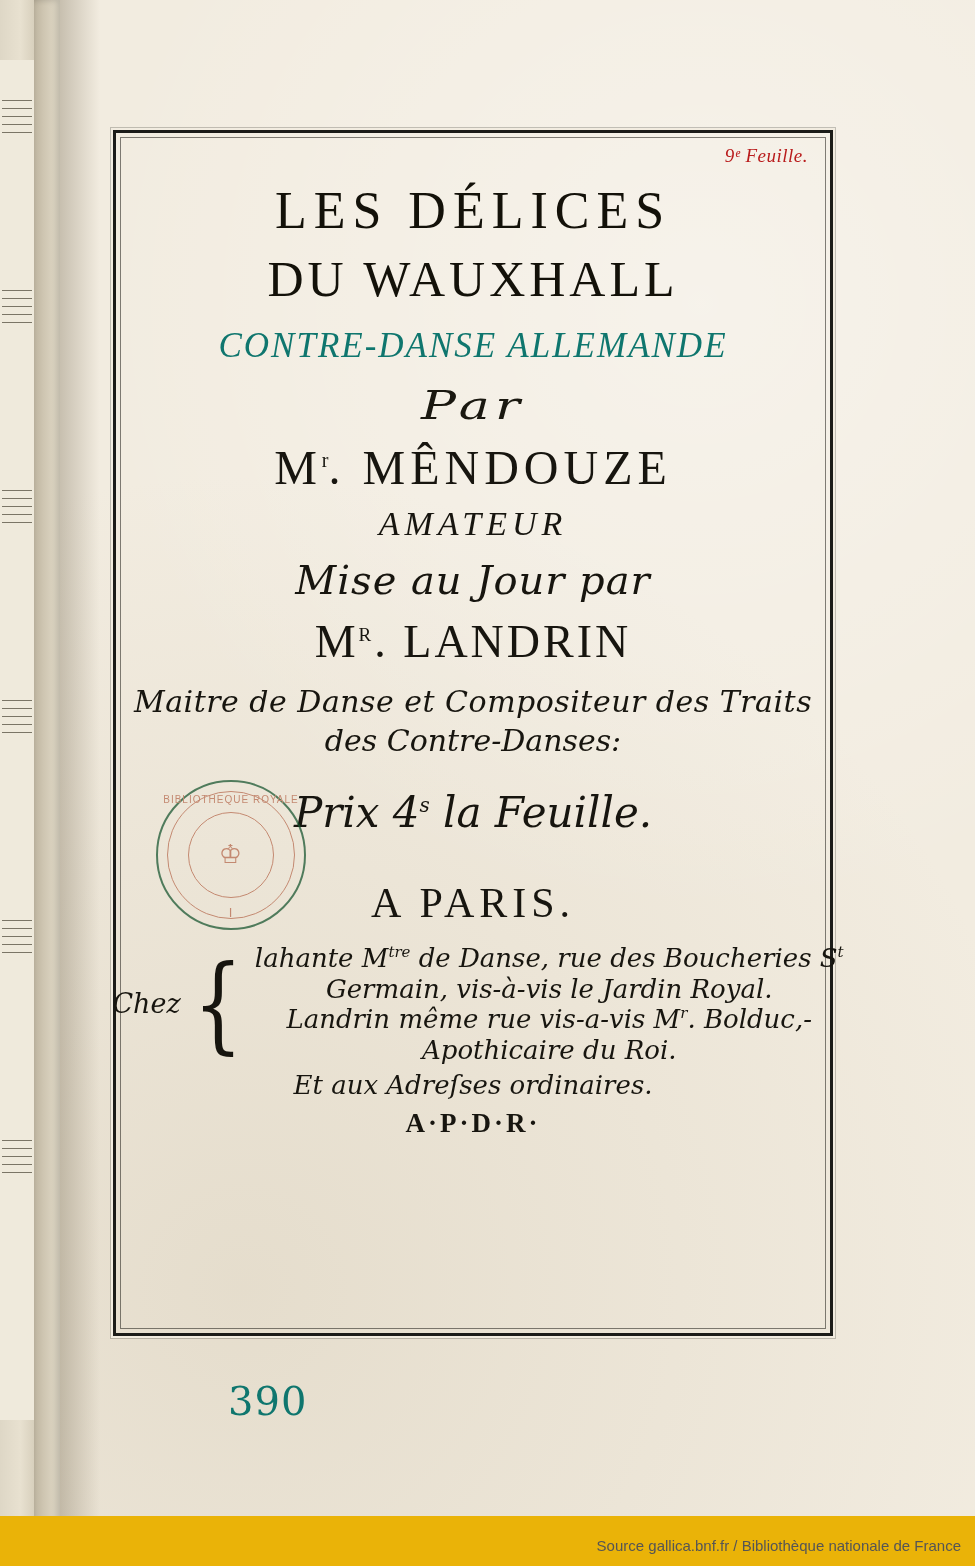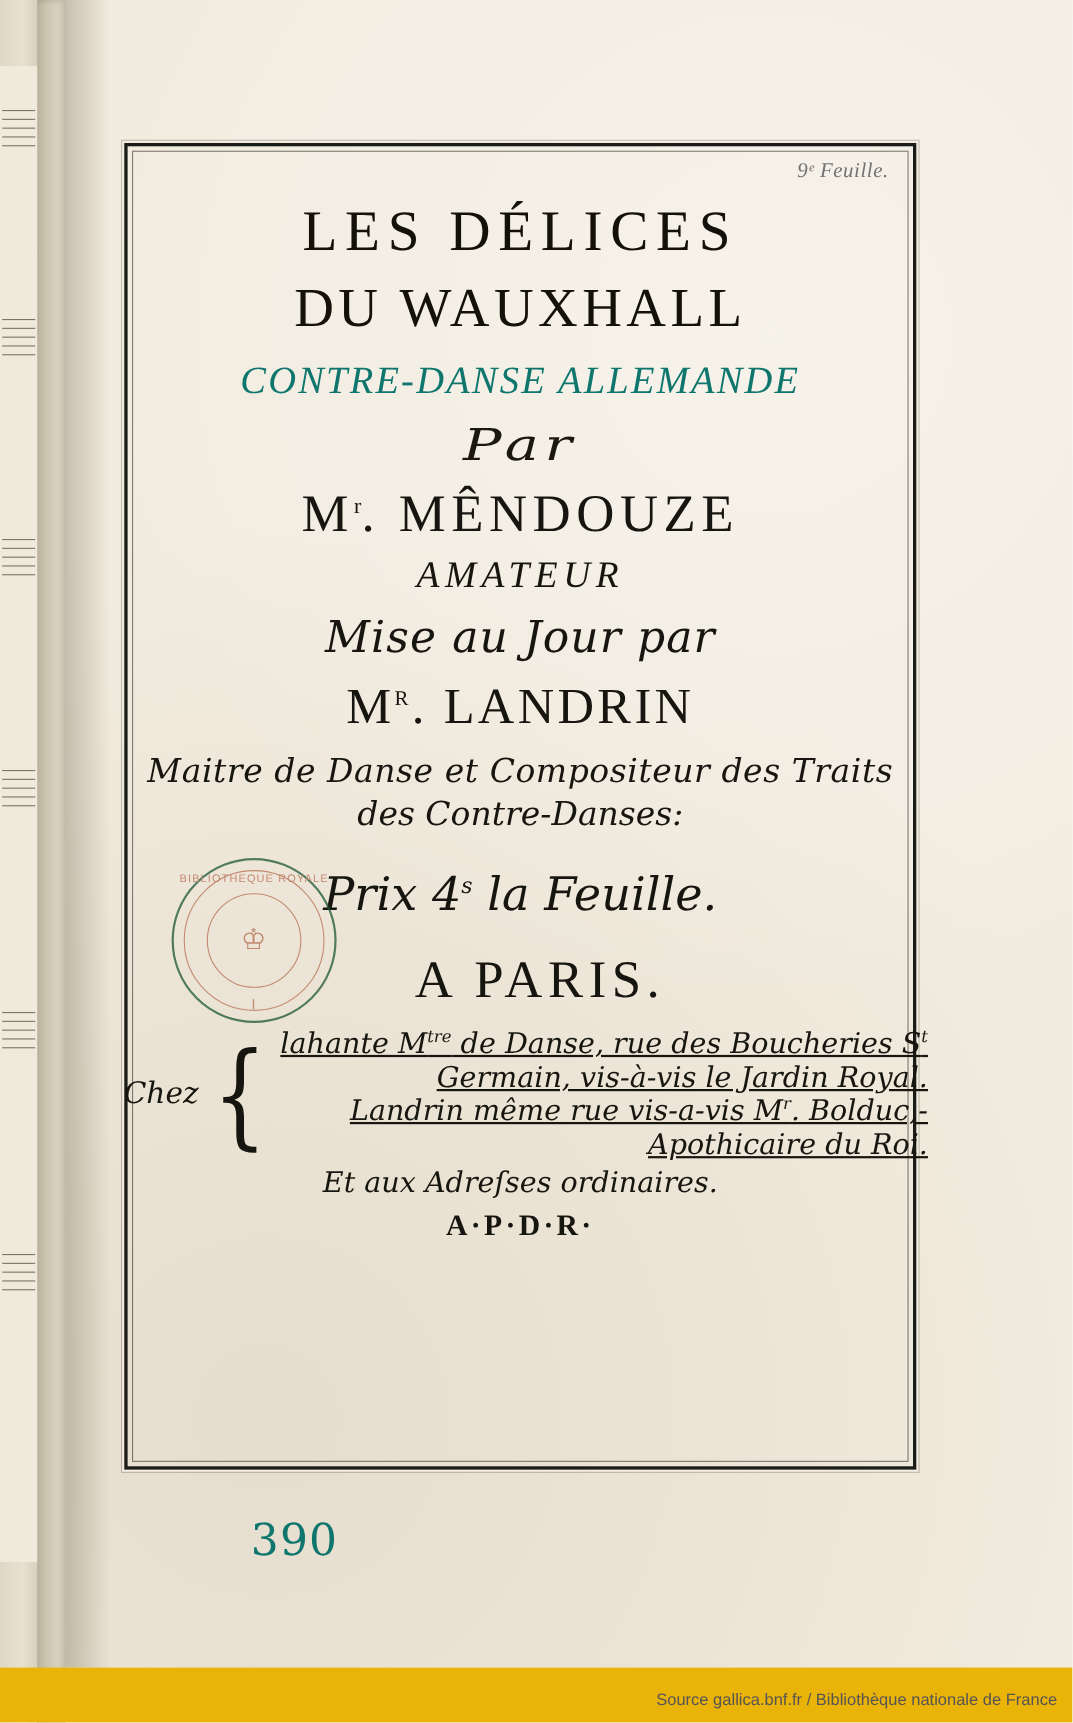--- a/index.html
+++ b/index.html
@@ -92,21 +92,21 @@
     text-align: center;
     color: #17150f;
   }
   .folio {
     position: absolute;
     right: 22px;
     top: 12px;
     font-style: italic;
     font-size: 19px;
     letter-spacing: .5px;
-    color: #737373;
+    color: #b91c1c;
     text-align: center;
   }
   .line {
     display: block;
     width: 100%;
     text-align: center;
   }
   .title1 {
     margin-top: 48px;
     font-size: 52px;
@@ -177,24 +177,23 @@
     font-size: 30px;
     font-style: italic;
   }
   .price {
     margin-top: 30px;
     font-size: 42px;
     font-style: italic;
   }
   .price sup { font-size: 20px; }
   .city {
-    margin-top: 26px;
-    font-size: 48px;
+    margin-top: 42px;
+    font-size: 42px;
     letter-spacing: 5px;
-    padding-left: 18px;
   }
 
   
   .imprint {
     margin-top: 16px;
     display: flex;
     align-items: center;
     justify-content: center;
     gap: 4px;
     padding-left: 10px;
@@ -206,25 +205,24 @@
     padding-bottom: 2px;
   }
   .brace {
     font-size: 104px;
     line-height: 0.72;
     font-family: "DejaVu Serif", serif;
     color: #17150f;
     transform: scaleX(.75);
   }
   .imprint-lines {
-    text-align: right;
+    text-align: center;
     font-size: 26px;
     font-style: italic;
     line-height: 1.18;
-    text-decoration: underline;
   }
   .imprint-lines div { white-space: nowrap; }
   .imprint-lines sup { font-size: 15px; }
   .adresses {
     margin-top: 4px;
     font-size: 26px;
     font-style: italic;
   }
   .apdr {
     margin-top: 8px;

